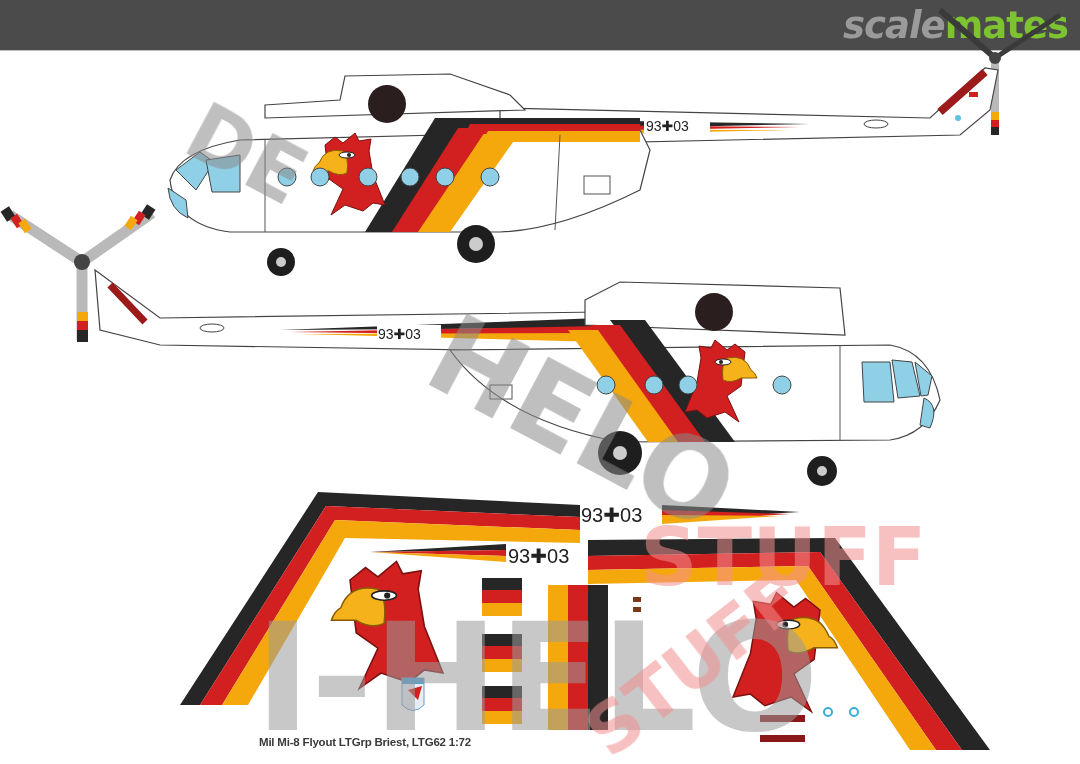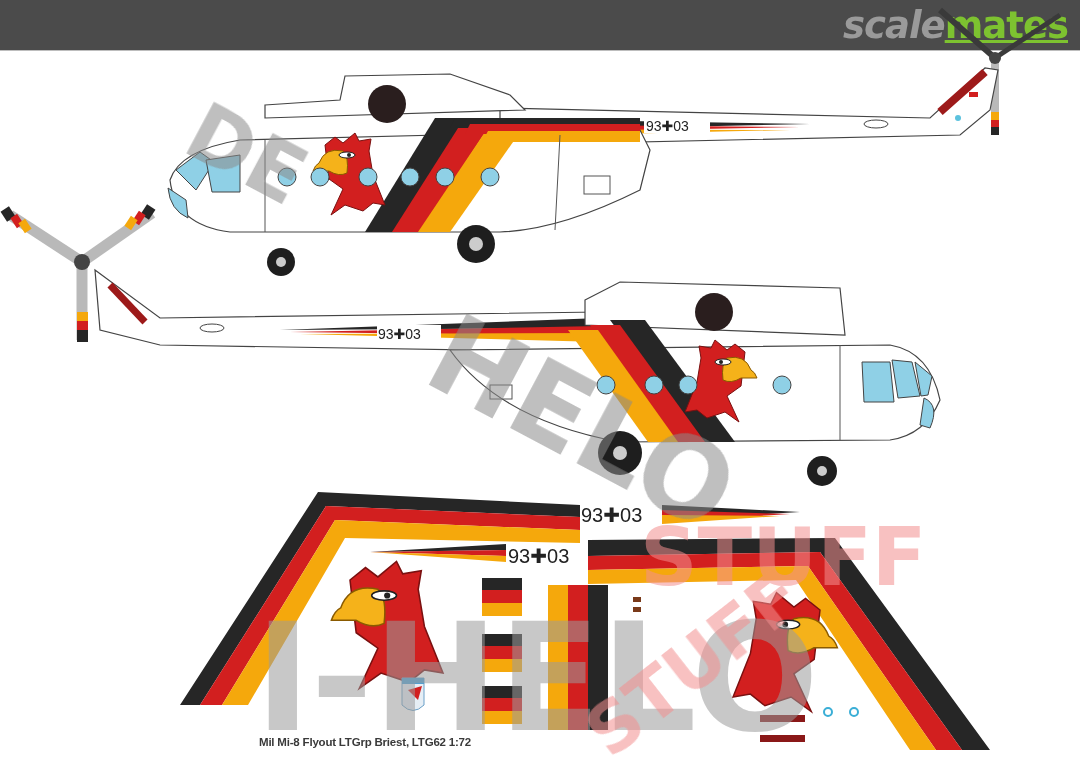--- a/index.html
+++ b/index.html
@@ -1,20 +1,20 @@
 <!DOCTYPE html>
 <html><head>
 <meta charset="utf-8">
 <style>
   html, body { margin:0; padding:0; }
   body { width:1080px; height:764px; overflow:hidden; background:#ffffff; position:relative; font-family:"Liberation Sans", sans-serif; }
   .topbar { position:absolute; left:0; top:0; width:1080px; height:50px; background:#4b4b4b; border-bottom:1px solid #bdbdbd; }
   .logo { position:absolute; right:12px; top:4px; font-family:"DejaVu Sans", sans-serif; font-weight:bold; font-size:37px; letter-spacing:-1px; line-height:44px; }
   .logo .a { color:#9a9a9a;font-style:italic; }
-  .logo .b { color:#7dc230;text-decoration:underline; }
+  .logo .b { color:#7dc230; }
   .art { position:absolute; left:0; top:0; }
   .caption { position:absolute; left:259px; top:736px; font-size:11.5px; font-weight:bold; color:#3a3a3a; letter-spacing:-0.2px; }
 </style>
 </head>
 <body>
 
 <div class="topbar">
   <div class="logo">
     <span class="a">scale</span><span class="b">mates</span>
   </div>

